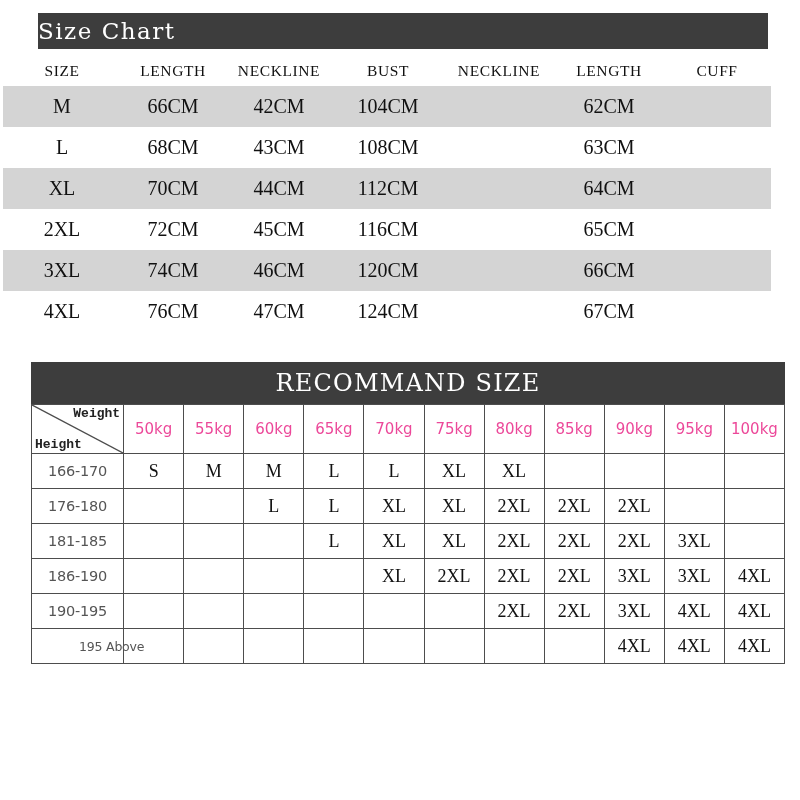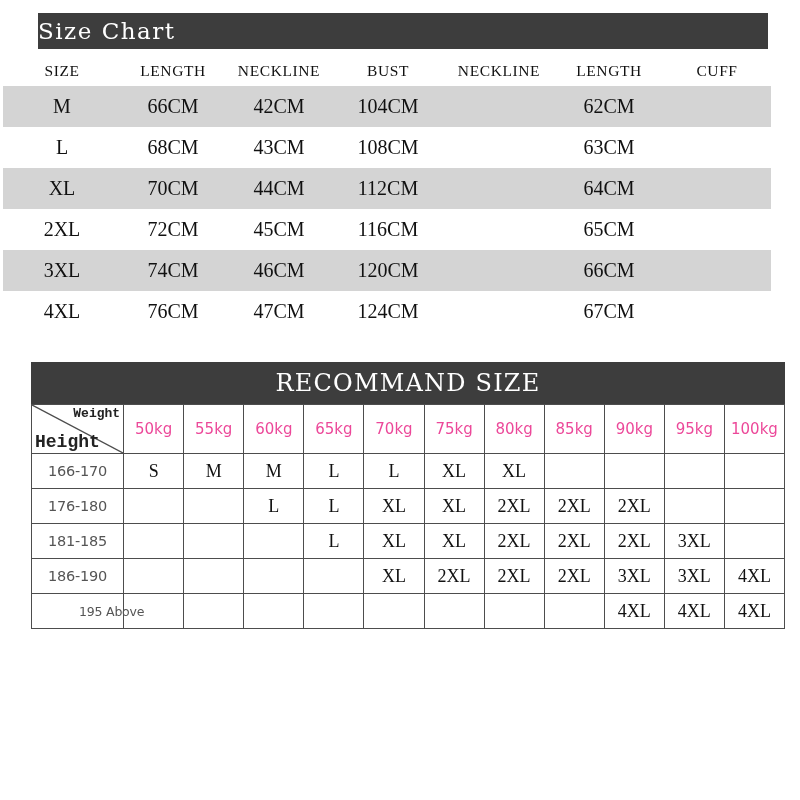--- a/index.html
+++ b/index.html
@@ -153,21 +153,21 @@
     top: 1px;
     font-family: "Liberation Mono", "DejaVu Sans Mono", monospace;
     font-size: 13px;
     color: #222;
   }
   #corner-height {
     position: absolute;
     left: 3px;
     bottom: 1px;
     font-family: "Liberation Mono", "DejaVu Sans Mono", monospace;
-    font-size: 18px;
+    font-size: 13px;
     color: #222;
   }
   #recommend-table thead th.wcol {
     height: 48px;
     font-weight: normal;
     font-family: "DejaVu Sans", "Liberation Sans", sans-serif;
     font-size: 15px;
     color: #ec4899;
   }
   #recommend-table tbody td.hcell {
@@ -387,20 +387,34 @@
           <td class="vcell t-empty"></td>
           <td class="vcell t-XL">XL</td>
           <td class="vcell t-2XL">2XL</td>
           <td class="vcell t-2XL">2XL</td>
           <td class="vcell t-2XL">2XL</td>
           <td class="vcell t-3XL">3XL</td>
           <td class="vcell t-3XL">3XL</td>
           <td class="vcell t-4XL">4XL</td>
         </tr>
         <tr>
+          <td class="hcell">190-195</td>
+          <td class="vcell t-empty"></td>
+          <td class="vcell t-empty"></td>
+          <td class="vcell t-empty"></td>
+          <td class="vcell t-empty"></td>
+          <td class="vcell t-empty"></td>
+          <td class="vcell t-empty"></td>
+          <td class="vcell t-2XL">2XL</td>
+          <td class="vcell t-2XL">2XL</td>
+          <td class="vcell t-3XL">3XL</td>
+          <td class="vcell t-4XL">4XL</td>
+          <td class="vcell t-4XL">4XL</td>
+        </tr>
+        <tr>
           <td class="hcell small">195 Above</td>
           <td class="vcell t-empty"></td>
           <td class="vcell t-empty"></td>
           <td class="vcell t-empty"></td>
           <td class="vcell t-empty"></td>
           <td class="vcell t-empty"></td>
           <td class="vcell t-empty"></td>
           <td class="vcell t-empty"></td>
           <td class="vcell t-empty"></td>
           <td class="vcell t-4XL">4XL</td>

